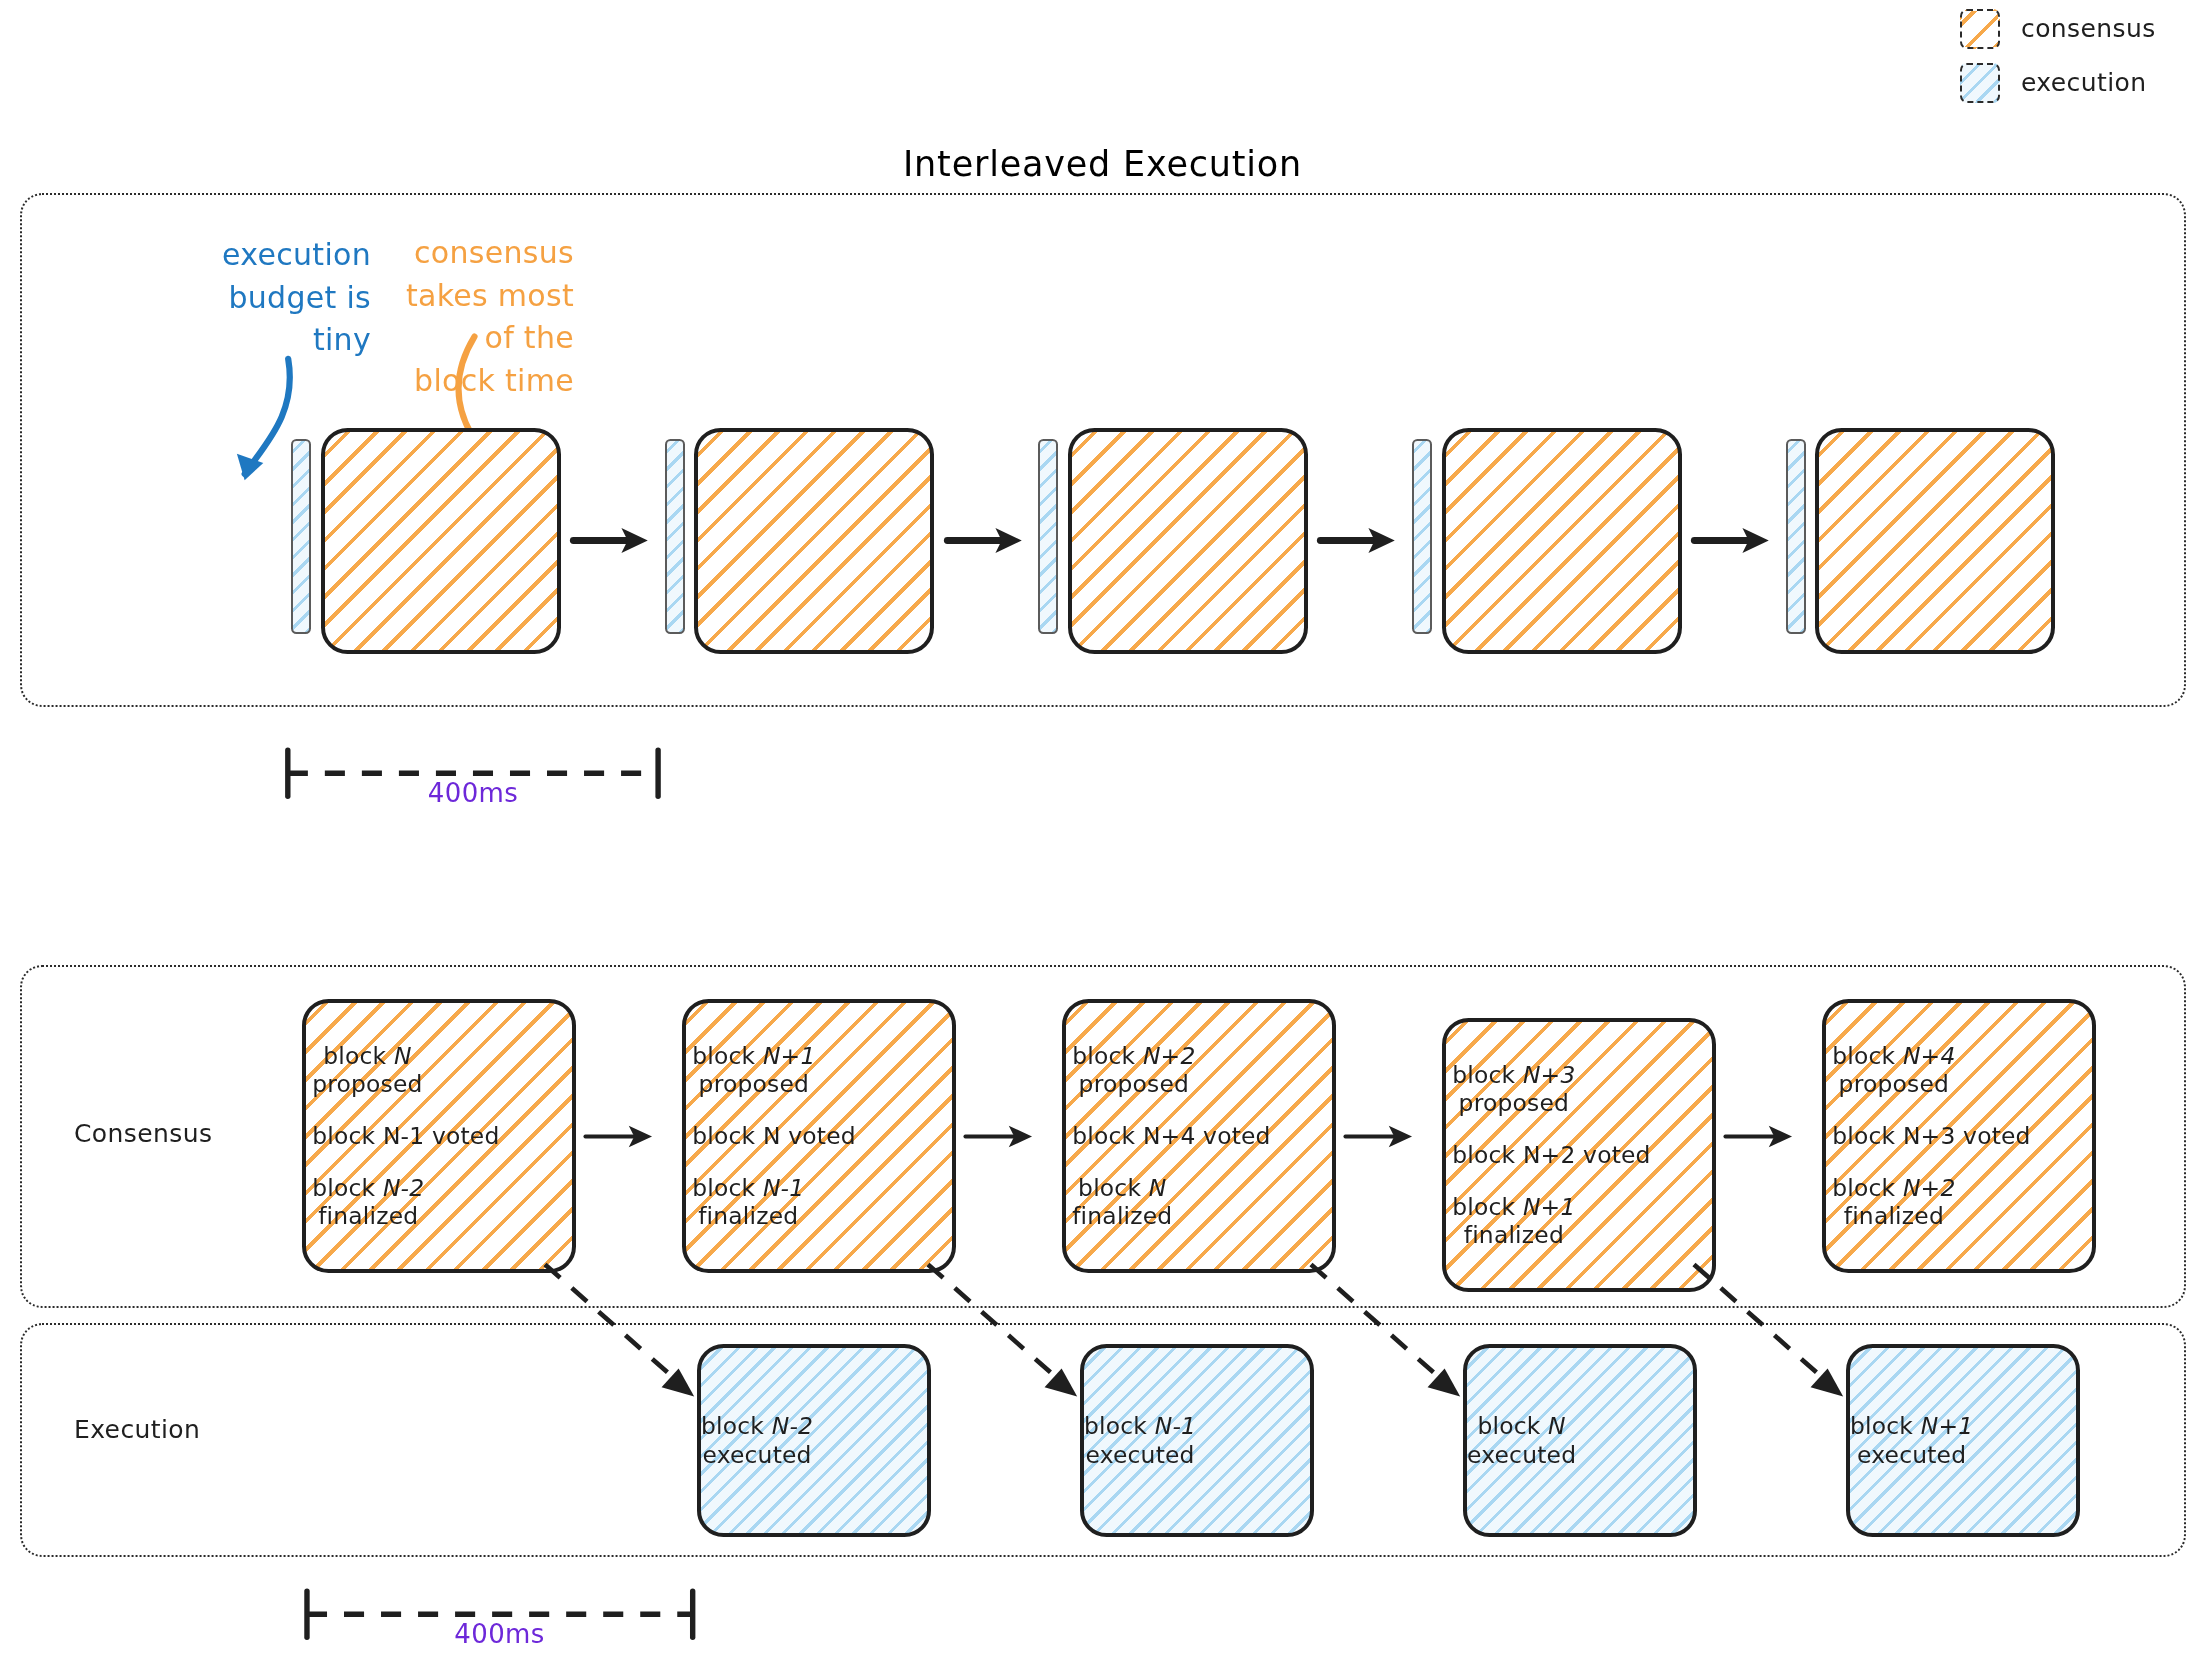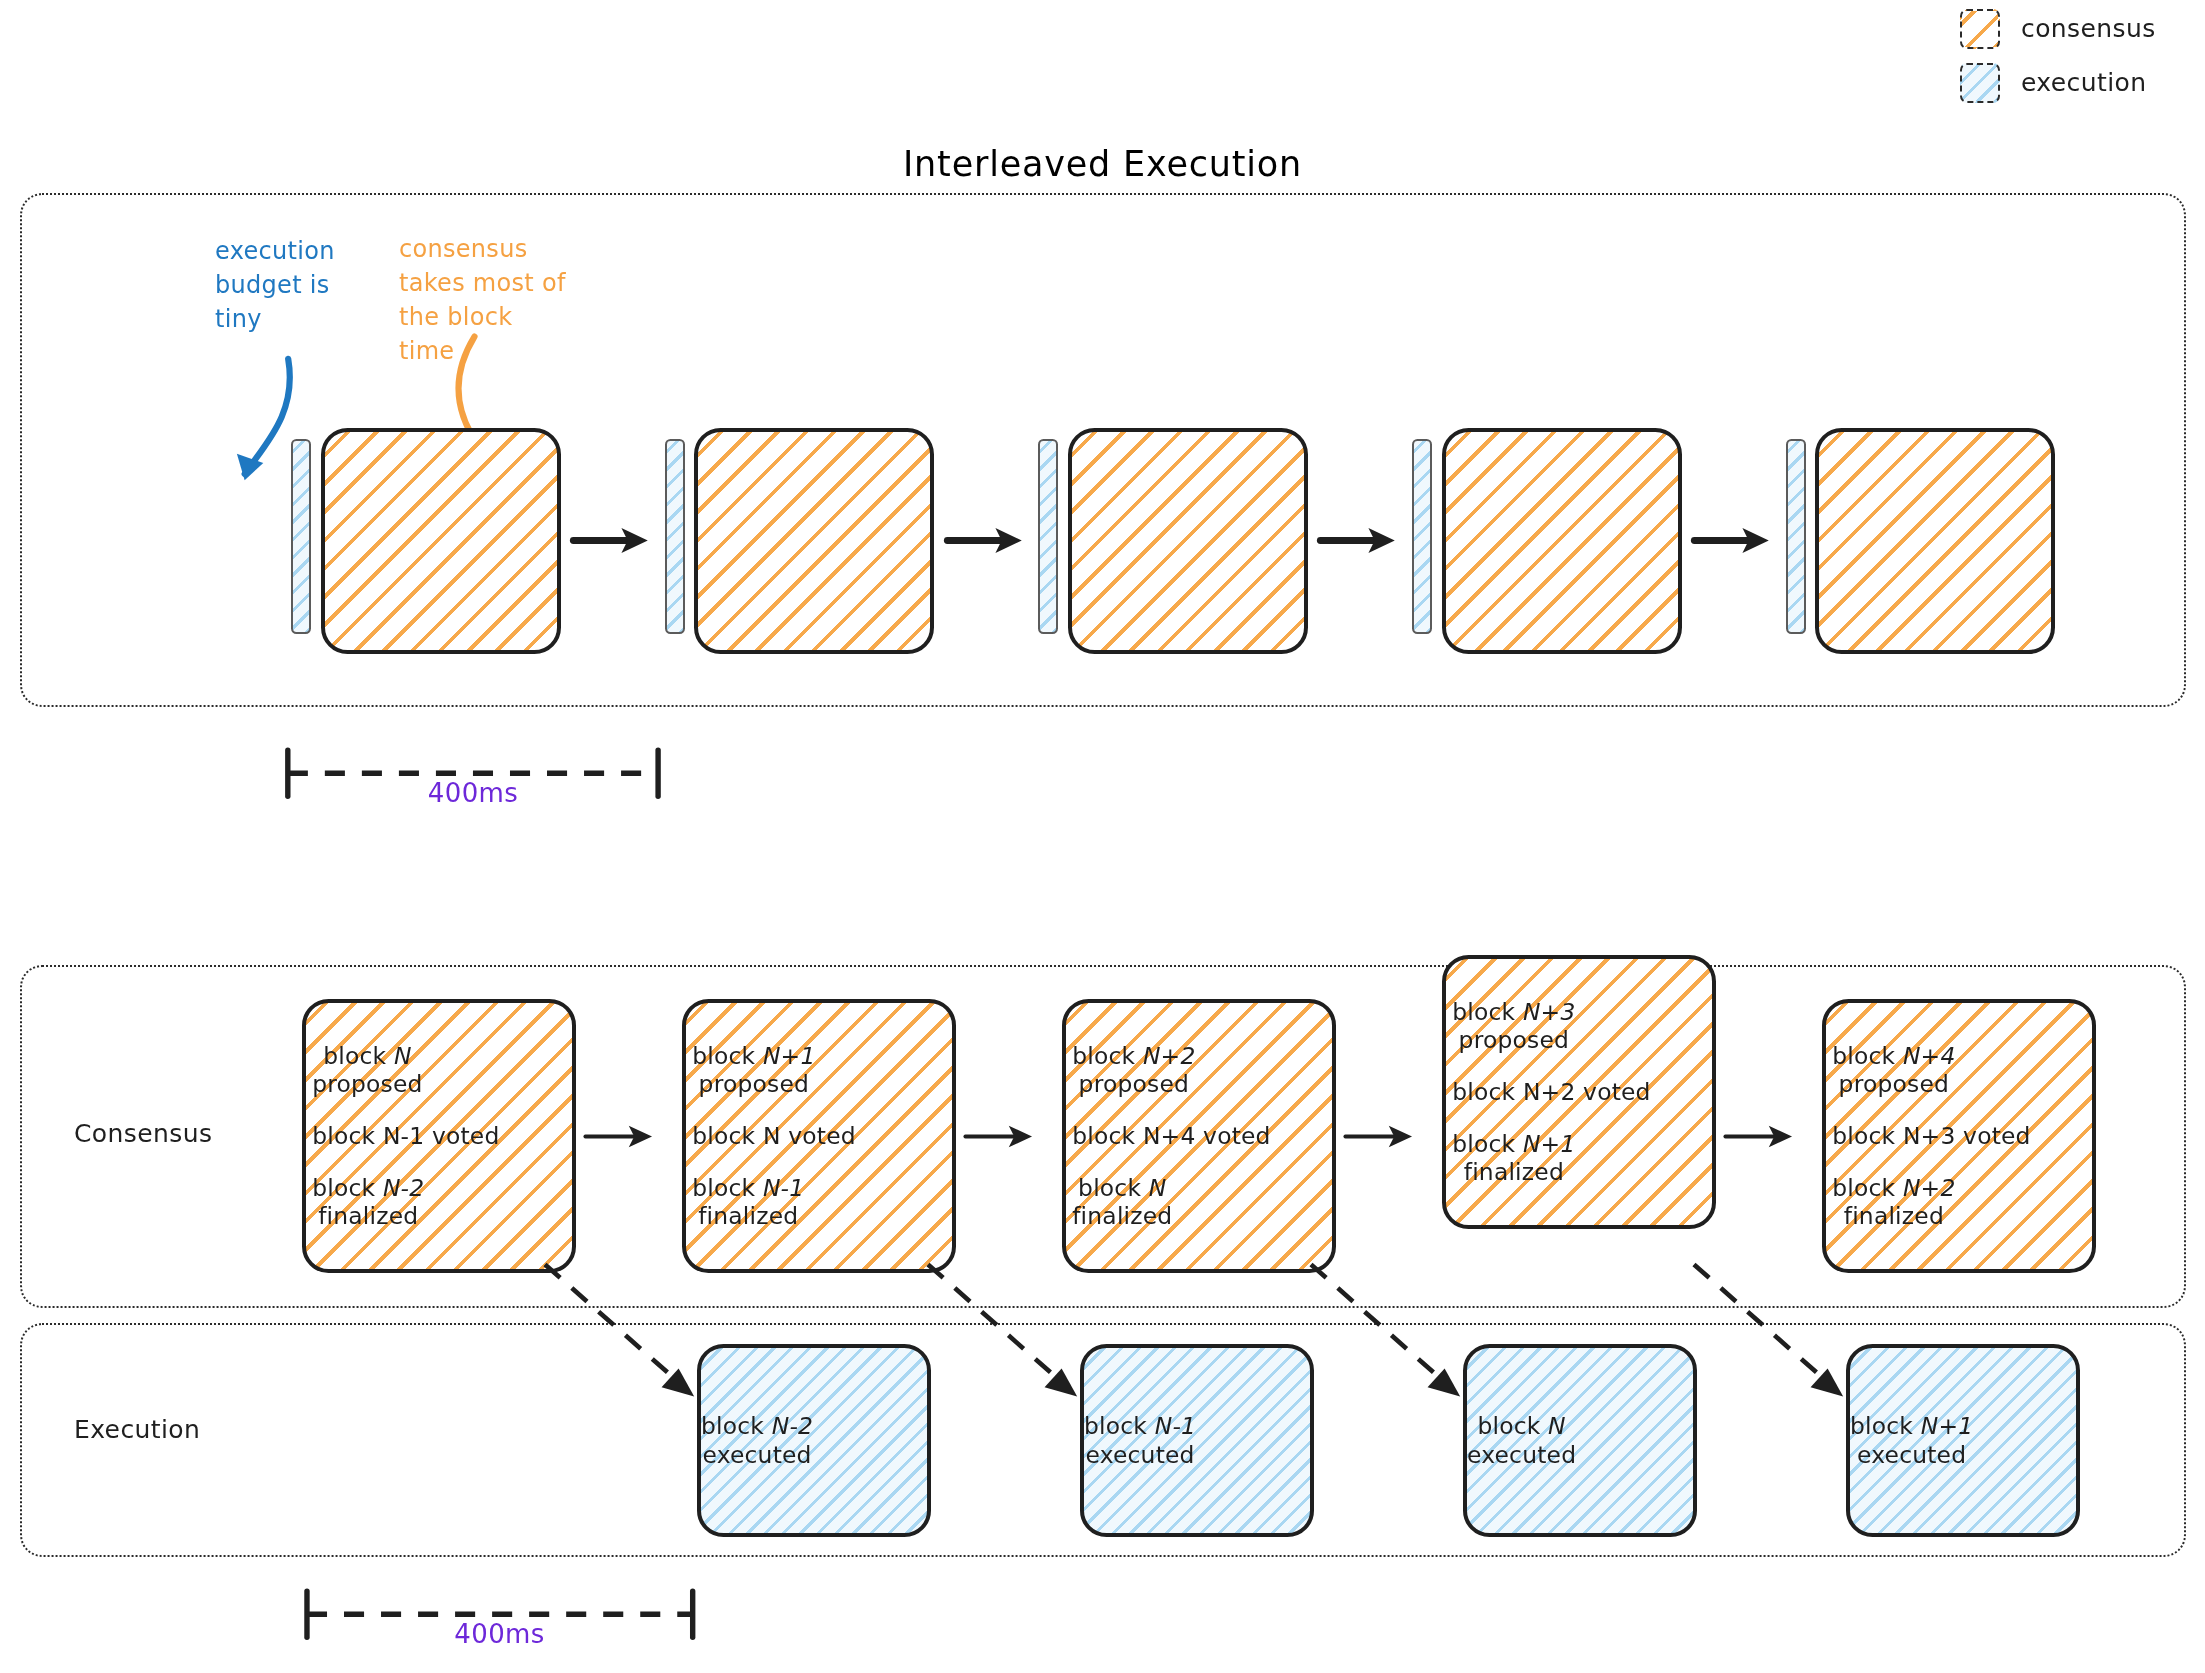--- a/index.html
+++ b/index.html
@@ -39,23 +39,23 @@
     font-size: 25px;
     color: #1f1f1f;
     letter-spacing: 0.4px;
   }
   .legend-label {
     font-size: 25px;
     color: #1f1f1f;
     letter-spacing: 0.4px;
   }
   .anno {
-    font-size: 24px;
+    font-size: 30px;
     line-height: 1.42;
-    text-align: left;
+    text-align: right;
     letter-spacing: 0.3px;
   }
   .anno.blue { color: #1f78c1; }
   .anno.orange { color: #f5a142; }
   .meas-label {
     font-size: 26px;
     color: #6d28d9;
     text-align: center;
     letter-spacing: 0.4px;
   }
@@ -229,21 +229,21 @@
     <div class="blk-line">
       <span>block <i>N</i></span><br>
       <span>finalized</span>
     </div>
   </div>
   <svg class="abs" width="86" height="31" style="left:1345px; top:1121px;" viewBox="0 0 110 40">
     <path d="M 0 20 L 64 20" stroke="#1f1f1f" stroke-width="5" stroke-linecap="round" fill="none"></path>
     <path d="M 86 20 L 56 6 L 63 20 L 56 34 Z" fill="#1f1f1f"></path>
   </svg>
 
-  <div class="abs node hatch-orange" style="left:1442px; top:955px; width:274px; height:274px; padding:26.5px 6.2px;">
+  <div class="abs node hatch-orange" style="left:1442px; top:1018px; width:274px; height:274px; padding:26.5px 6.2px;">
     <div class="blk-line">
       <span>block <i>N+3</i></span><br>
       <span>proposed</span>
     </div>
     <div class="blk-line">block N+2 voted</div>
     <div class="blk-line">
       <span>block <i>N+1</i></span><br>
       <span>finalized</span>
     </div>
   </div>

